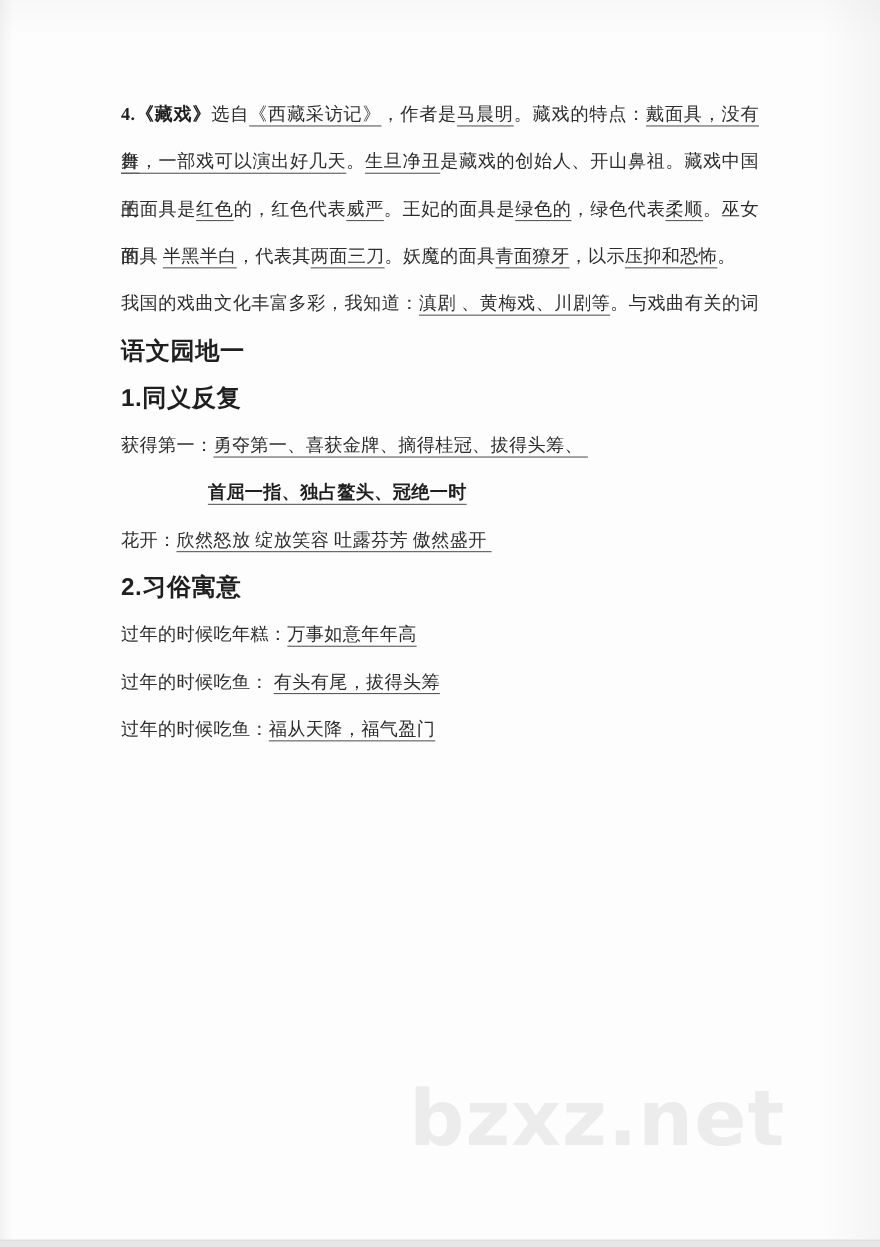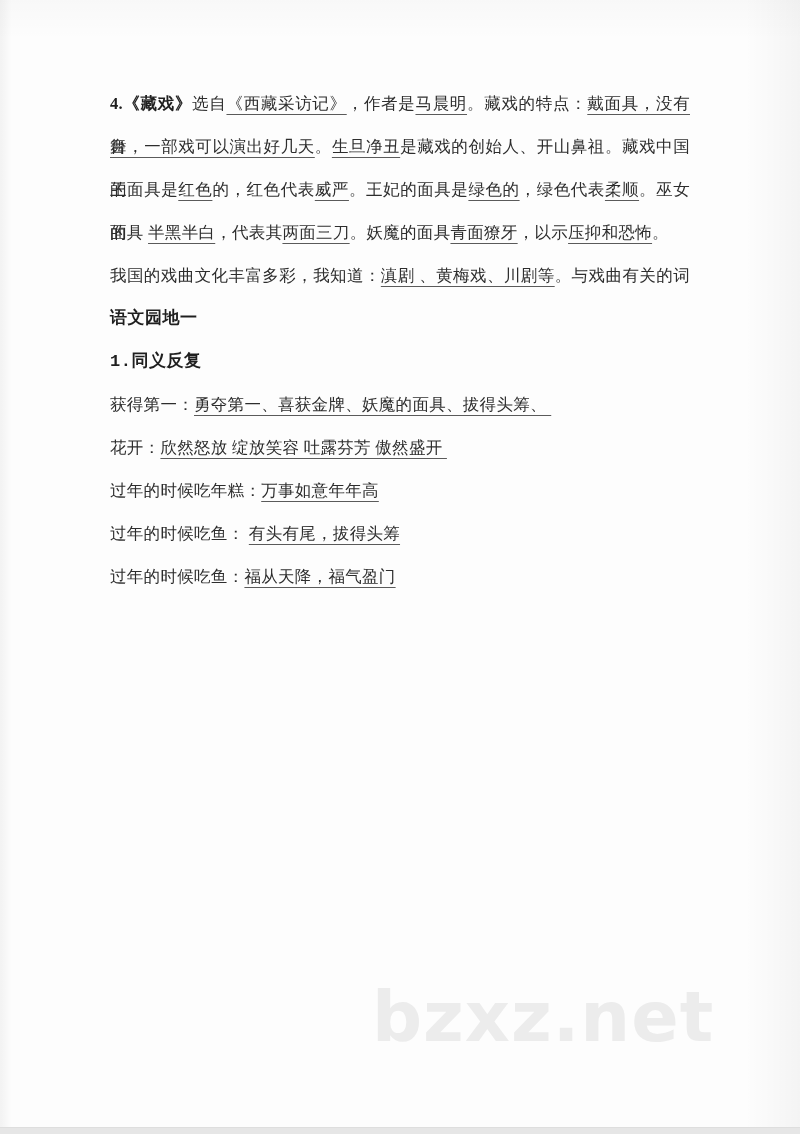--- a/index.html
+++ b/index.html
@@ -32,23 +32,23 @@
     color: #2d2d2d;
     white-space: pre-wrap;
     letter-spacing: 0.3px;
   }
   .line.fill {
     text-align: justify;
     text-align-last: justify;
   }
   .line.indent { padding-left: 79px; }
   .line.heading {
-    font-family: Liberation Mono, monospace;
+    font-family: Liberation Sans, sans-serif;
     font-weight: 700;
-    font-size: 17px;
+    font-size: 22px;
     color: #1f1f1f;
     letter-spacing: 0.5px;
   }
   .b {
     font-weight: 700;
     color: #1f1f1f;
   }
   .u {
     text-decoration: underline;
     text-underline-offset: 4.5px;
@@ -82,21 +82,23 @@
 
 <div class="page">
   <div class="content">
       <div class="line fill"><span class="b ">4.《藏戏》</span><span class="">选自</span><span class="u">《西藏采访记》</span><span class="">，作者是</span><span class="u">马晨明</span><span class="">。藏戏的特点：</span><span class="u">戴面具，没有舞</span></div>
       <div class="line fill"><span class="u">台，一部戏可以演出好几天</span><span class="">。</span><span class="u">生旦净丑</span><span class="">是藏戏的创始人、开山鼻祖。藏戏中国王</span></div>
       <div class="line fill"><span class="">的面具是</span><span class="u">红色</span><span class="">的，红色代表</span><span class="u">威严</span><span class="">。王妃的面具是</span><span class="u">绿色的</span><span class="">，绿色代表</span><span class="u">柔顺</span><span class="">。巫女的</span></div>
       <div class="line"><span class="">面具 </span><span class="u">半黑半白</span><span class="">，代表其</span><span class="u">两面三刀</span><span class="">。妖魔的面具</span><span class="u">青面獠牙</span><span class="">，以示</span><span class="u">压抑和恐怖</span><span class="">。</span></div>
       <div class="line fill"><span class="">我国的戏曲文化丰富多彩，我知道：</span><span class="u">滇剧 、黄梅戏、川剧等</span><span class="">。与戏曲有关的词</span></div>
       <div class="line heading"><span class="">语文园地一</span></div>
       <div class="line heading"><span class="">1.同义反复</span></div>
-      <div class="line"><span class="">获得第一：</span><span class="u">勇夺第一、喜获金牌、妖魔的面具、拔得头筹、 </span></div>
+      <div class="line"><span class="">获得第一：</span><span class="u">勇夺第一、喜获金牌、摘得桂冠、拔得头筹、 </span></div>
+      <div class="line indent"><span class="b u">首屈一指、独占鳌头、冠绝一时</span></div>
       <div class="line"><span class="">花开：</span><span class="u">欣然怒放 绽放笑容 吐露芬芳 傲然盛开 </span></div>
+      <div class="line heading"><span class="">2.习俗寓意</span></div>
       <div class="line"><span class="">过年的时候吃年糕：</span><span class="u">万事如意年年高</span></div>
       <div class="line"><span class="">过年的时候吃鱼： </span><span class="u">有头有尾，拔得头筹</span></div>
       <div class="line"><span class="">过年的时候吃鱼：</span><span class="u">福从天降，福气盈门</span></div>
     </div>
   <div class="watermark" style="color: rgb(236, 236, 236);">bzxz.net</div>
   <div class="bottom-edge"></div>
 </div>
 
 </body></html>

